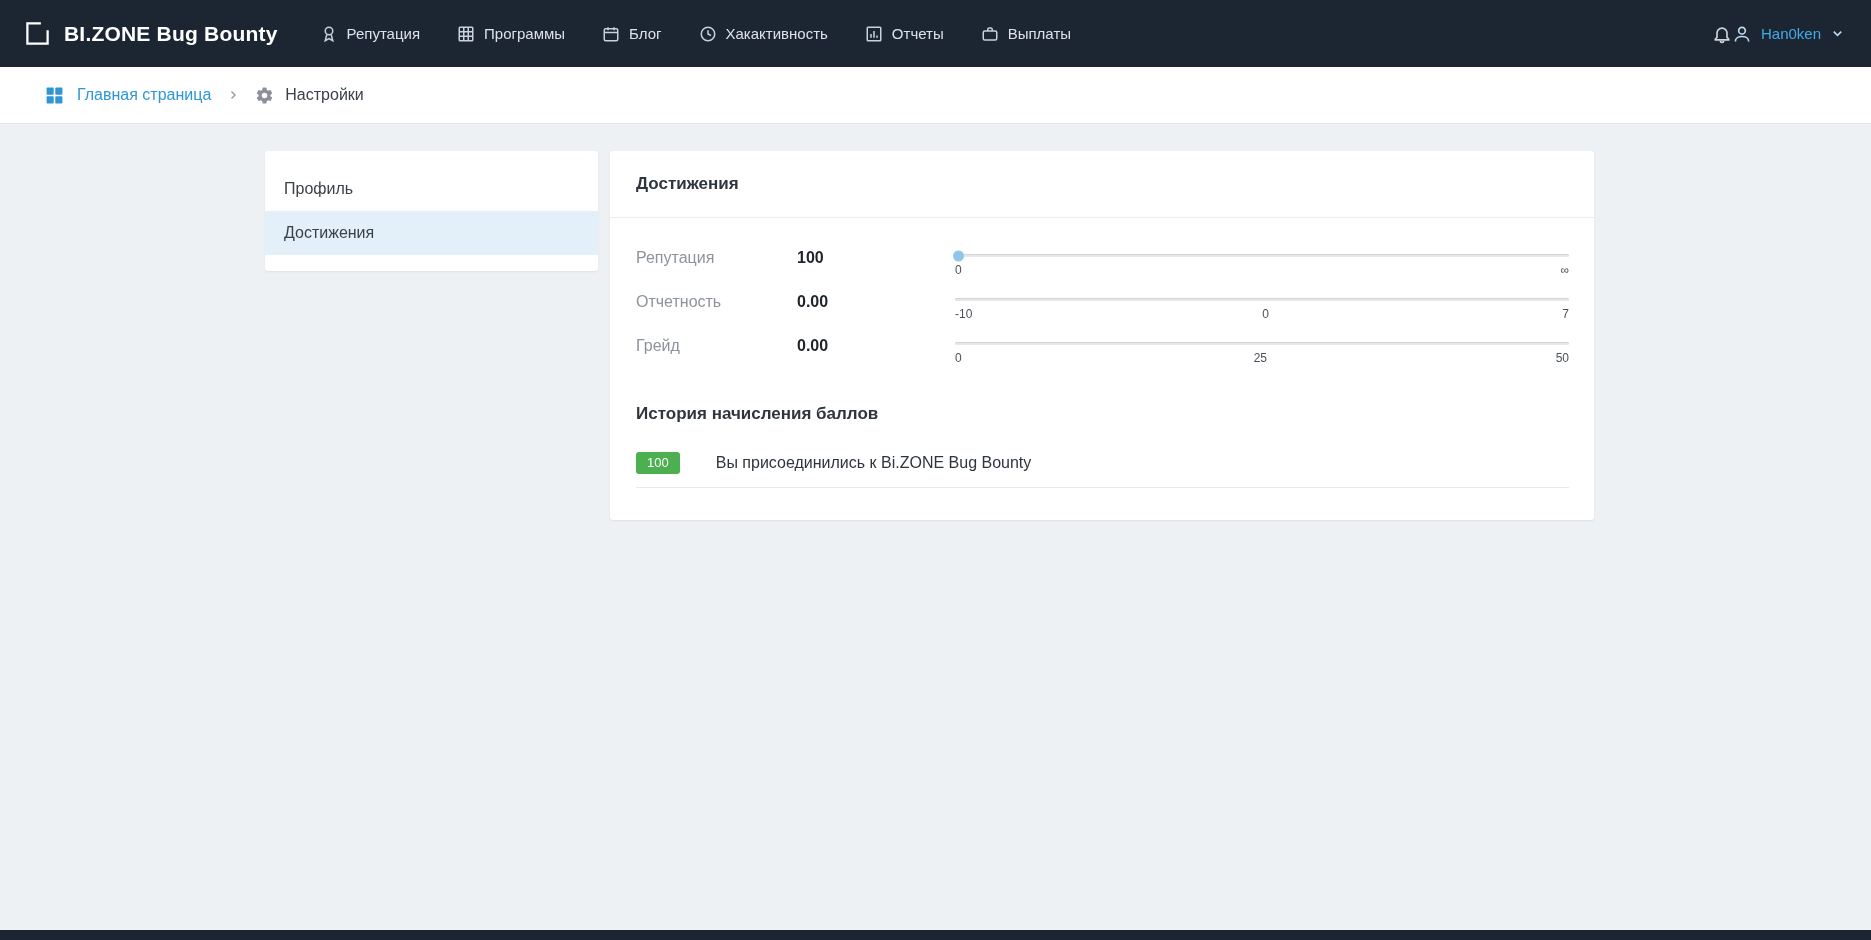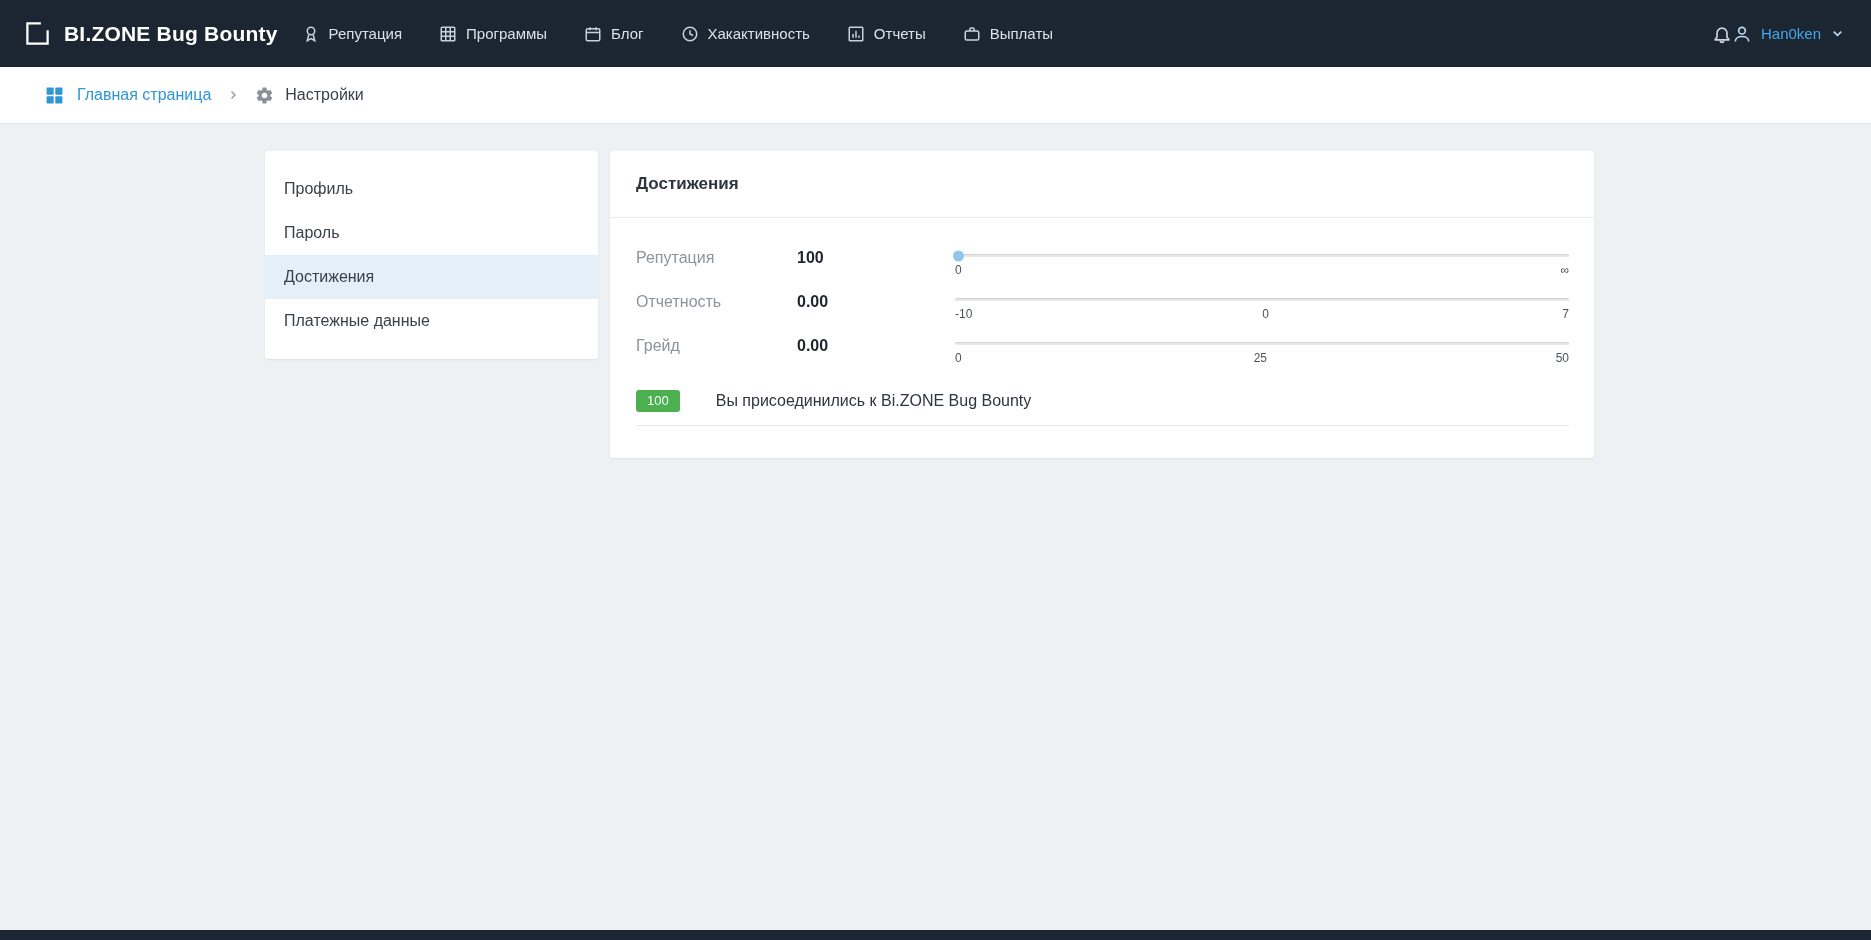--- a/index.html
+++ b/index.html
@@ -13,21 +13,21 @@
   }
   
   .topbar {
     height: 67px;
     background: var(--topbar-bg, #1c2633);
     display: flex;
     align-items: center;
     padding: 0 26px 0 24px;
     flex-shrink: 0;
   }
-  .brand { display: flex; align-items: center; gap: 13px; color: #ffffff; margin-right: 24px; cursor: pointer; }
+  .brand { display: flex; align-items: center; gap: 13px; color: #ffffff; margin-right: 42px; cursor: pointer; }
   .brand-text { font-size: 21px; font-weight: bold; letter-spacing: .2px; white-space: nowrap; }
   .nav { display: flex; align-items: center; gap: 37px; }
   .nav-item {
     display: flex; align-items: center; gap: 9px;
     color: #dde2e8; font-size: 15px; text-decoration: none; cursor: pointer; white-space: nowrap;
   }
   .nav-item svg { color: #c9d1d9; }
   .topbar-right { margin-left: auto; display: flex; align-items: center; }
   .icon-btn { background: none; border: none; color: #cdd4db; cursor: pointer; display: flex; align-items: center; }
   .user-menu { display: flex; align-items: center; gap: 9px; cursor: pointer; }
@@ -194,28 +194,22 @@
     <span>Настройки</span>
   </span>
 </div>
 
 <main>
 
   <aside class="card settings-card">
     <div class="menu-item">
       <span>Профиль</span>
     </div>
-    <div class="menu-item">
-      <span>Пароль</span>
-    </div>
     <div class="menu-item active">
       <span>Достижения</span>
-    </div>
-    <div class="menu-item">
-      <span>Платежные данные</span>
     </div>
   </aside>
 
   <section class="card content-card">
     <div class="content-header">
       <span class="content-title">Достижения</span>
     </div>
 
     <div class="metrics">
 
@@ -256,20 +250,21 @@
             <span>0</span>
             <span class="mid">25</span>
             <span class="max">50</span>
           </div>
         </div>
       </div>
 
     </div>
 
     <div class="history">
+      <div class="history-title">История начисления баллов</div>
       <div class="history-row">
         <span class="points-badge">100</span>
         <span class="history-text">Вы присоединились к Bi.ZONE Bug Bounty</span>
       </div>
     </div>
   </section>
 
 </main>
 
 <footer class="footer-strip"></footer>

